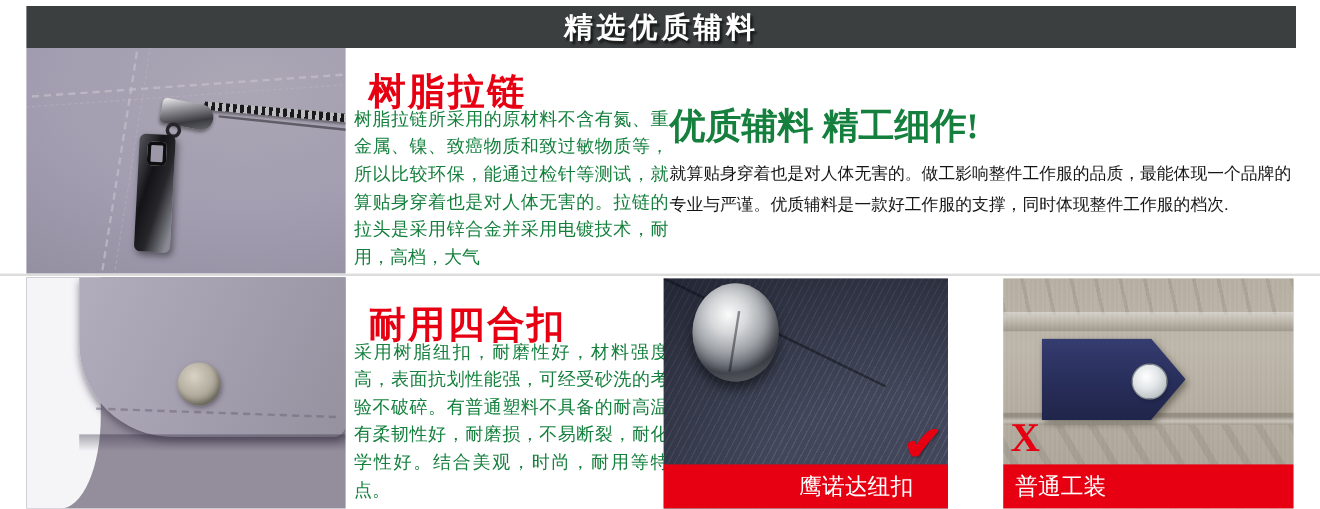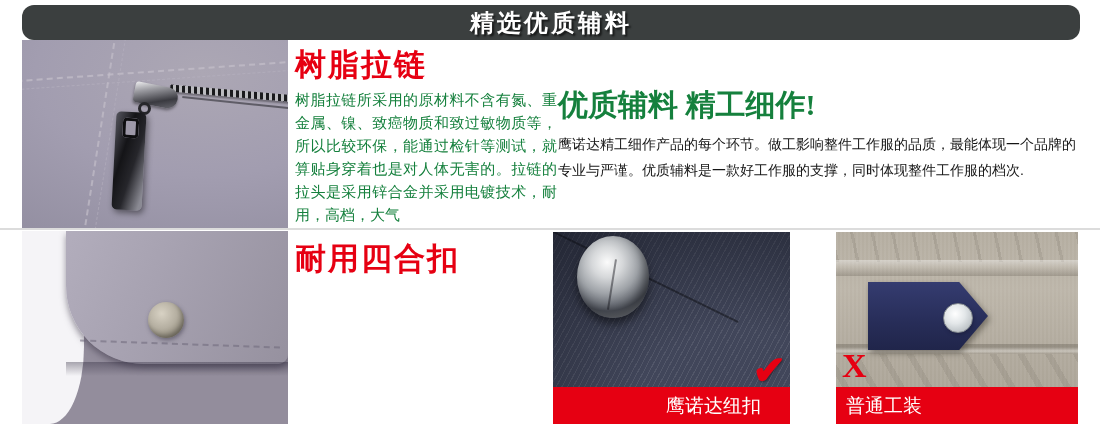--- a/index.html
+++ b/index.html
@@ -2,21 +2,21 @@
 <html style="--accent_red: #e60012; --banner_bg: #3b3f3f; --navy_fabric: #41465a; --khaki_fabric: #b4ada0; --gray_fabric: #a29db0;"><head>
 <meta charset="utf-8">
 <style>
   html,body{margin:0;padding:0;background:#fff;}
   #stage{position:relative;width:1100px;height:424px;background:#fff;overflow:hidden;
          font-family:"Liberation Sans",sans-serif;}
   #stage *{box-sizing:border-box;}
 
   
   .top-banner{position:absolute;left:22px;top:5px;width:1058px;height:35px;
-    background:var(--banner_bg,#3b3f3f);display:flex;align-items:center;justify-content:center;border-radius:12px;}
+    background:var(--banner_bg,#3b3f3f);display:flex;align-items:center;justify-content:center;}
   .top-banner span{color:#fff;font-size:24px;font-weight:bold;letter-spacing:3px;
     text-shadow:2px 2px 2px rgba(0,0,0,.65);}
 
   .divider{position:absolute;left:0;top:228px;width:1100px;height:2px;background:#dcdcdc;}
 
   .photo{position:absolute;overflow:hidden;}
 
   
   .photo-zipper{left:22px;top:40px;width:266px;height:188px;
     background:radial-gradient(140% 120% at 68% 18%, #aca7b4 0%, #a29db0 45%, #8e8a9c 100%);}
@@ -106,21 +106,21 @@
   .gen-tab{position:absolute;left:32px;top:50px;width:120px;height:68px;
     filter:drop-shadow(2px 3px 3px rgba(60,55,45,.55));}
   .gen-tab-shape{width:100%;height:100%;
     background:linear-gradient(180deg,#353c70 0%,#282e5a 55%,#20254a 100%);
     clip-path:polygon(0 0, 76% 0, 100% 50%, 76% 100%, 0 100%);}
   .gen-snap{position:absolute;left:107px;top:71px;width:30px;height:30px;border-radius:50%;
     background:radial-gradient(circle at 40% 35%, #ffffff 0%, #e3e7e9 40%, #bdc3c7 75%, #959b9f 100%);
     border:1px solid #868c90;box-shadow:1px 2px 3px rgba(25,28,55,.5);}
 
   
-  .red-heading{position:absolute;margin:0;font-size:31px;font-weight:bold;
+  .red-heading{position:absolute;margin:12px;font-size:31px;font-weight:bold;
     color:var(--accent_red,#e60012);letter-spacing:2px;}
   .h-zipper{left:295px;top:44px;}
   .h-snap{left:295px;top:238px;}
   .body-text{position:absolute;margin:0;width:262px;font-size:15px;line-height:23px;
     color:#15803d;text-align:justify;}
   .b-zipper{left:295px;top:88px;}
   .b-snap{left:295px;top:282px;}
   .quality-heading{position:absolute;left:558px;top:85px;margin:0;
     font-family:"Liberation Serif",serif;font-size:30px;font-weight:bold;color:#15803d;}
   .quality-body{position:absolute;left:558px;top:131px;margin:0;width:524px;
@@ -146,33 +146,34 @@
     <div class="zip-link"></div>
     <div class="zip-pull">
       <div class="zip-pull-hole"></div>
     </div>
   </div>
 
   <h2 class="red-heading h-zipper">树脂拉链</h2>
   <p class="body-text b-zipper">树脂拉链所采用的原材料不含有氮、重金属、镍、致癌物质和致过敏物质等，所以比较环保，能通过检针等测试，就算贴身穿着也是对人体无害的。拉链的拉头是采用锌合金并采用电镀技术，耐用，高档，大气</p>
 
   <h1 class="quality-heading">优质辅料 精工细作!</h1>
-  <p class="quality-body">鹰诺达精工细作产品的每个环节。做工影响整件工作服的品质，最能体现一个品牌的专业与严谨。优质辅料是一款好工作服的支撑，同时体现整件工作服的档次.</p>
+  <p class="quality-body">就算贴身穿着也是对人体无害的。做工影响整件工作服的品质，最能体现一个品牌的专业与严谨。优质辅料是一款好工作服的支撑，同时体现整件工作服的档次.</p>
 
   <div class="divider"></div>
 
   <div class="photo photo-snap">
     <div class="snap-white"></div>
     <div class="snap-flap"></div>
     <div class="snap-flap-stitch"></div>
     <div class="snap-under"></div>
     <div class="snap-btn"></div>
   </div>
 
   <h2 class="red-heading h-snap">耐用四合扣</h2>
+  <p class="body-text b-snap">采用树脂纽扣，耐磨性好，材料强度高，表面抗划性能强，可经受砂洗的考验不破碎。有普通塑料不具备的耐高温有柔韧性好，耐磨损，不易断裂，耐化学性好。结合美观，时尚，耐用等特点。</p>
 
   <div class="photo photo-brand">
     <div class="twill"></div>
     <div class="brand-seam1"></div>
     <div class="brand-seam2"></div>
     <div class="vignette"></div>
     <div class="brand-dome"></div>
     <div class="ribbon ribbon-brand">
       <span>鹰诺达纽扣</span>
     </div>

